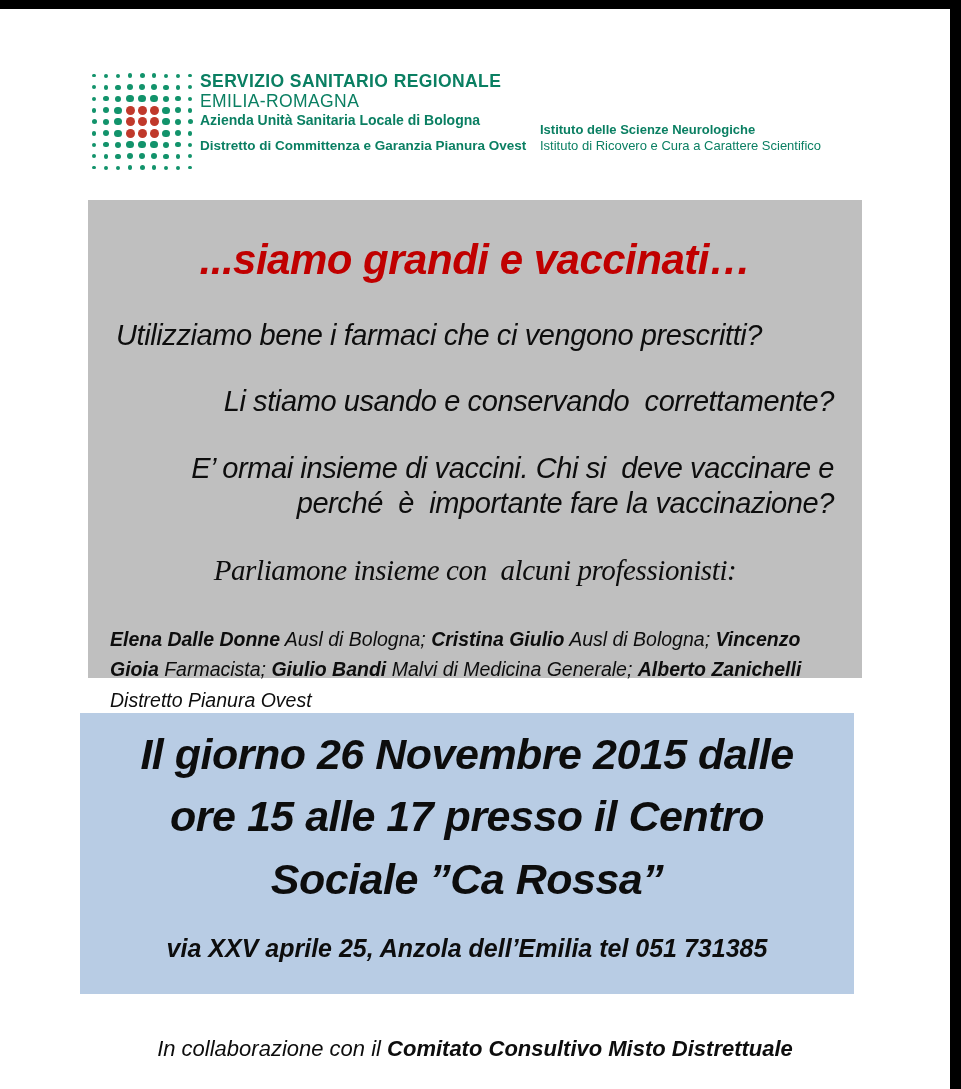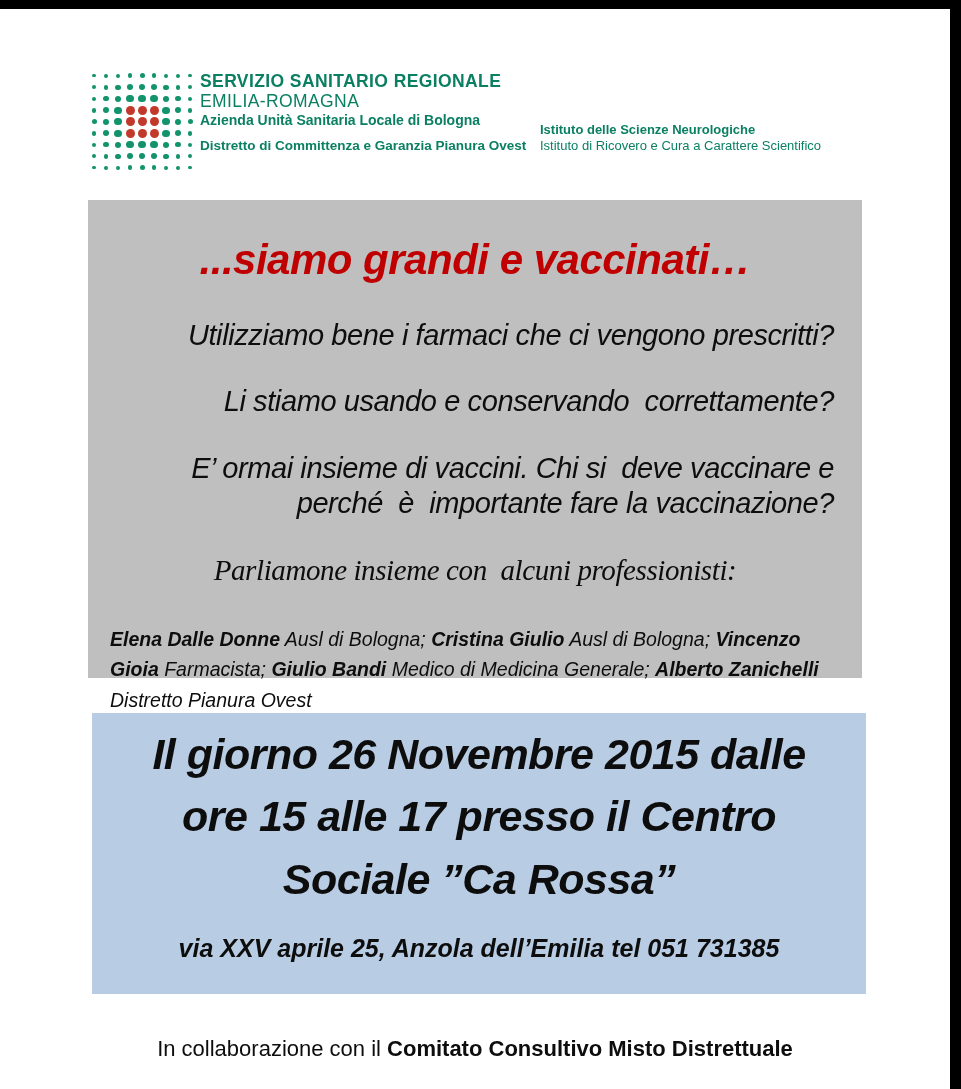--- a/index.html
+++ b/index.html
@@ -41,36 +41,36 @@
     margin-bottom:31px;line-height:1.22;letter-spacing:-.4px;
   }
   .pros{
     margin:36px 0 0 -6px;font-size:19.5px;font-style:italic;line-height:1.57;
     color:#0d0d0d;text-align:left;
   }
   .pros b{font-weight:bold;}
 
   
   .blue-box{
-    position:absolute;left:92px;top:713px;width:774px;height:281px;
+    position:absolute;left:80px;top:713px;width:774px;height:281px;
     background:#b8cce4;box-sizing:border-box;padding-top:10px;
   }
   .event-heading{
     text-align:center;font-size:43px;font-weight:bold;font-style:italic;
     line-height:1.45;letter-spacing:-.5px;color:#0d0d0d;
   }
   .event-address{
     text-align:center;font-size:25px;font-weight:bold;font-style:italic;
     margin-top:24px;color:#0d0d0d;
   }
 
   
   .collab{
     position:absolute;left:0;top:1036px;width:950px;text-align:center;
-    font-size:22px;color:#0d0d0d;
+    font-size:22px;font-style:italic;color:#0d0d0d;
   }
   .collab b{font-weight:bold;}
 </style>
 </head>
 <body>
 
 <div class="page">
   <div class="bar-top"></div>
   <div class="bar-right"></div>
 
@@ -166,27 +166,27 @@
     </div>
     <div class="institute">
       <div class="i1">Istituto delle Scienze Neurologiche</div>
       <div class="i2">Istituto di Ricovero e Cura a Carattere Scientifico</div>
     </div>
   </div>
 
   <section class="gray-box">
     <h1 class="flyer-title">...siamo grandi e vaccinati…</h1>
     <div>
-        <div class="question" style="text-align: right;">Utilizziamo bene i farmaci che ci vengono prescritti?</div>
+        <div class="question" style="">Utilizziamo bene i farmaci che ci vengono prescritti?</div>
         <div class="question" style="text-align: right;">Li stiamo usando e conservando  correttamente?</div>
         <div class="question" style="text-align: right;">E’ ormai insieme di vaccini. Chi si  deve vaccinare e
 perché  è  importante fare la vaccinazione?</div>
         <div class="question" style="text-align: center; font-family: Liberation Serif, serif;">Parliamone insieme con  alcuni professionisti:</div>
       </div>
-    <p class="pros"><b>Elena Dalle Donne</b><span>  Ausl di Bologna;  </span><b>Cristina Giulio</b><span> Ausl di Bologna; </span><b>Vincenzo Gioia</b><span> Farmacista; </span><b>Giulio Bandi</b><span>  Medico di Medicina Generale; </span><b>Alberto Zanichelli</b><span> Distretto Pianura Ovest</span></p>
+    <p class="pros"><b>Elena Dalle Donne</b><span>  Ausl di Bologna;  </span><b>Cristina Giulio</b><span> Ausl di Bologna; </span><b>Vincenzo Gioia</b><span> Farmacista; </span><b>Giulio Bandi</b><span>  Malvi di Medicina Generale; </span><b>Alberto Zanichelli</b><span> Distretto Pianura Ovest</span></p>
   </section>
 
   <section class="blue-box">
     <div class="event-heading">
         <div>Il giorno 26 Novembre 2015 dalle</div>
         <div>ore 15 alle 17 presso il Centro</div>
         <div>Sociale ”Ca Rossa”</div>
       </div>
     <div class="event-address">via XXV aprile 25, Anzola dell’Emilia tel 051 731385</div>
   </section>

